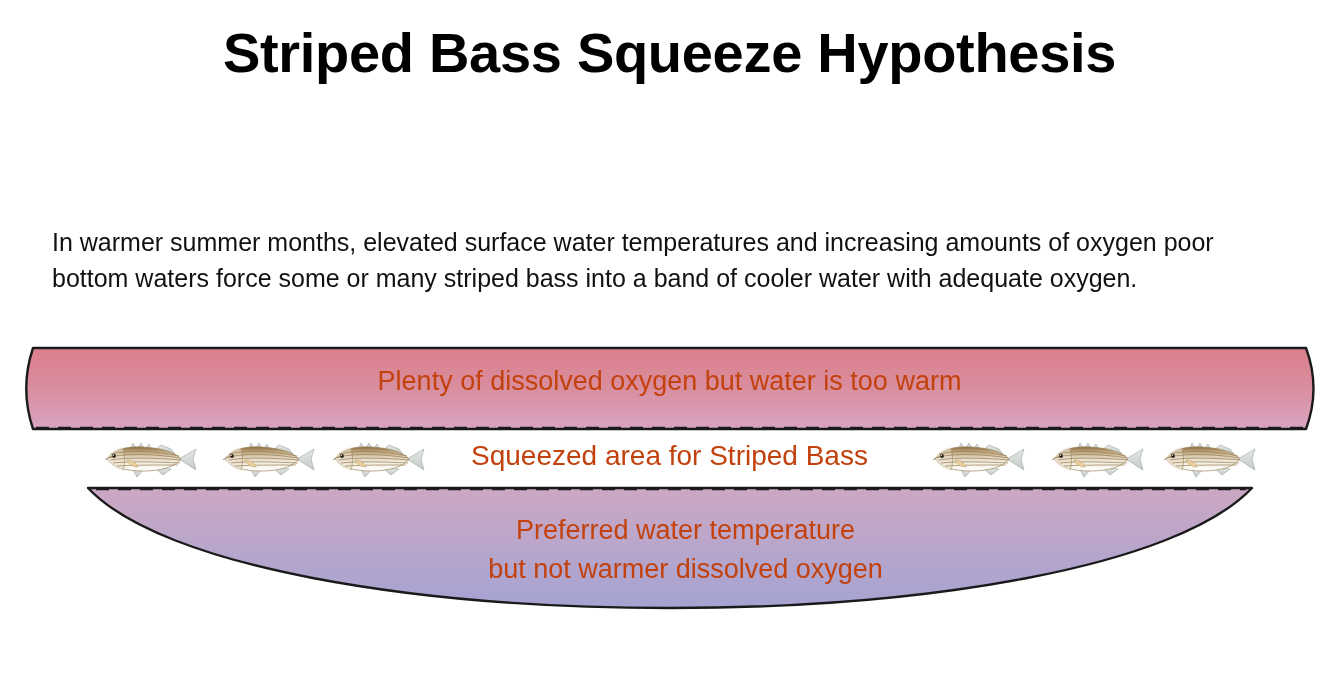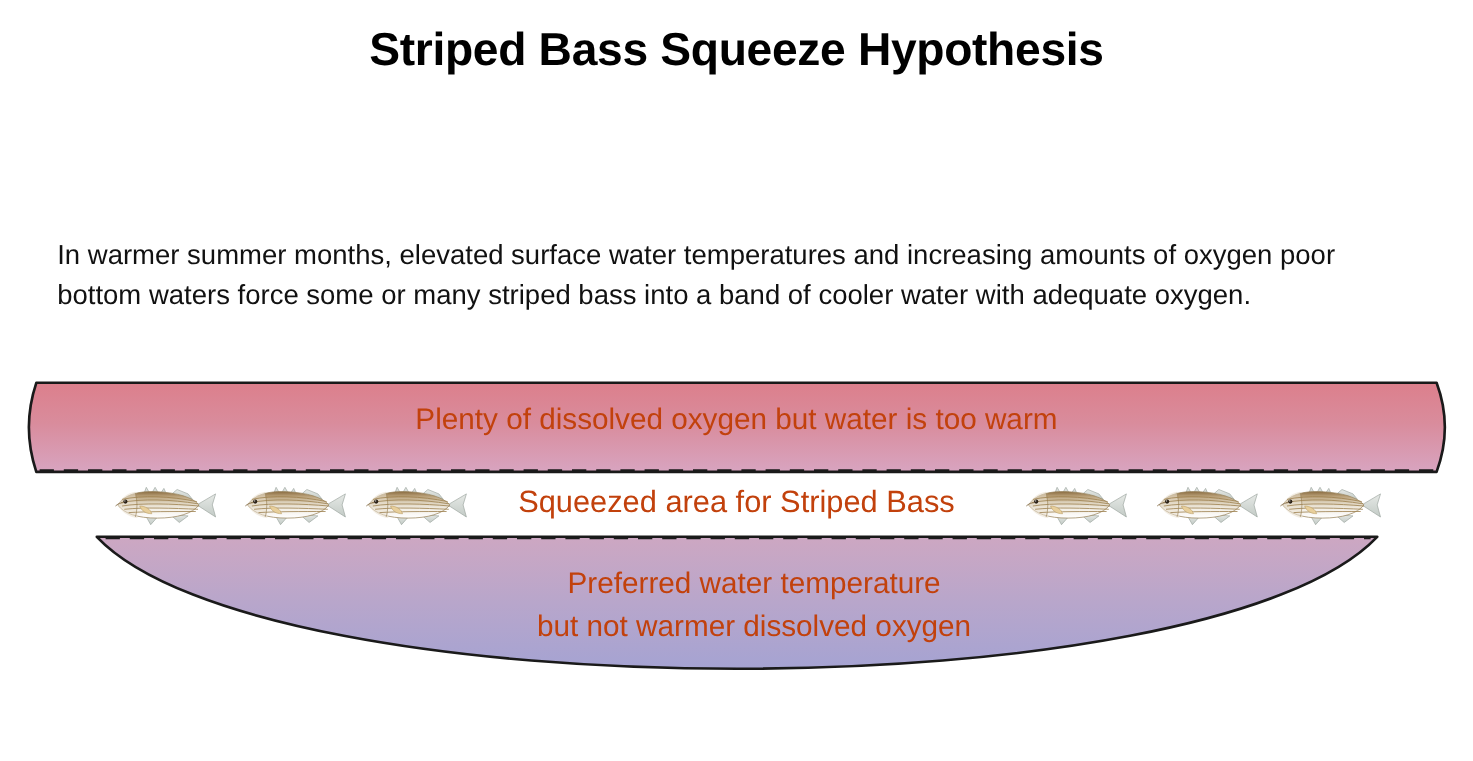--- a/index.html
+++ b/index.html
@@ -16,32 +16,32 @@
     color: #000000;
   }
 
   
   #page-title {
     position: absolute;
     left: 0;
     top: 22px;
     width: 1339px;
     text-align: center;
-    font-size: 42px;
+    font-size: 56px;
     font-weight: bold;
     letter-spacing: -0.3px;
     color: #000000;
     line-height: 1.1;
   }
 
   
   #intro-paragraph {
     position: absolute;
     left: 52px;
-    top: 190px;
+    top: 200px;
     width: 1240px;
     font-size: 25px;
     line-height: 1.42;
     color: #111111;
   }
 
   
   #diagram {
     position: absolute;
     left: 0;

